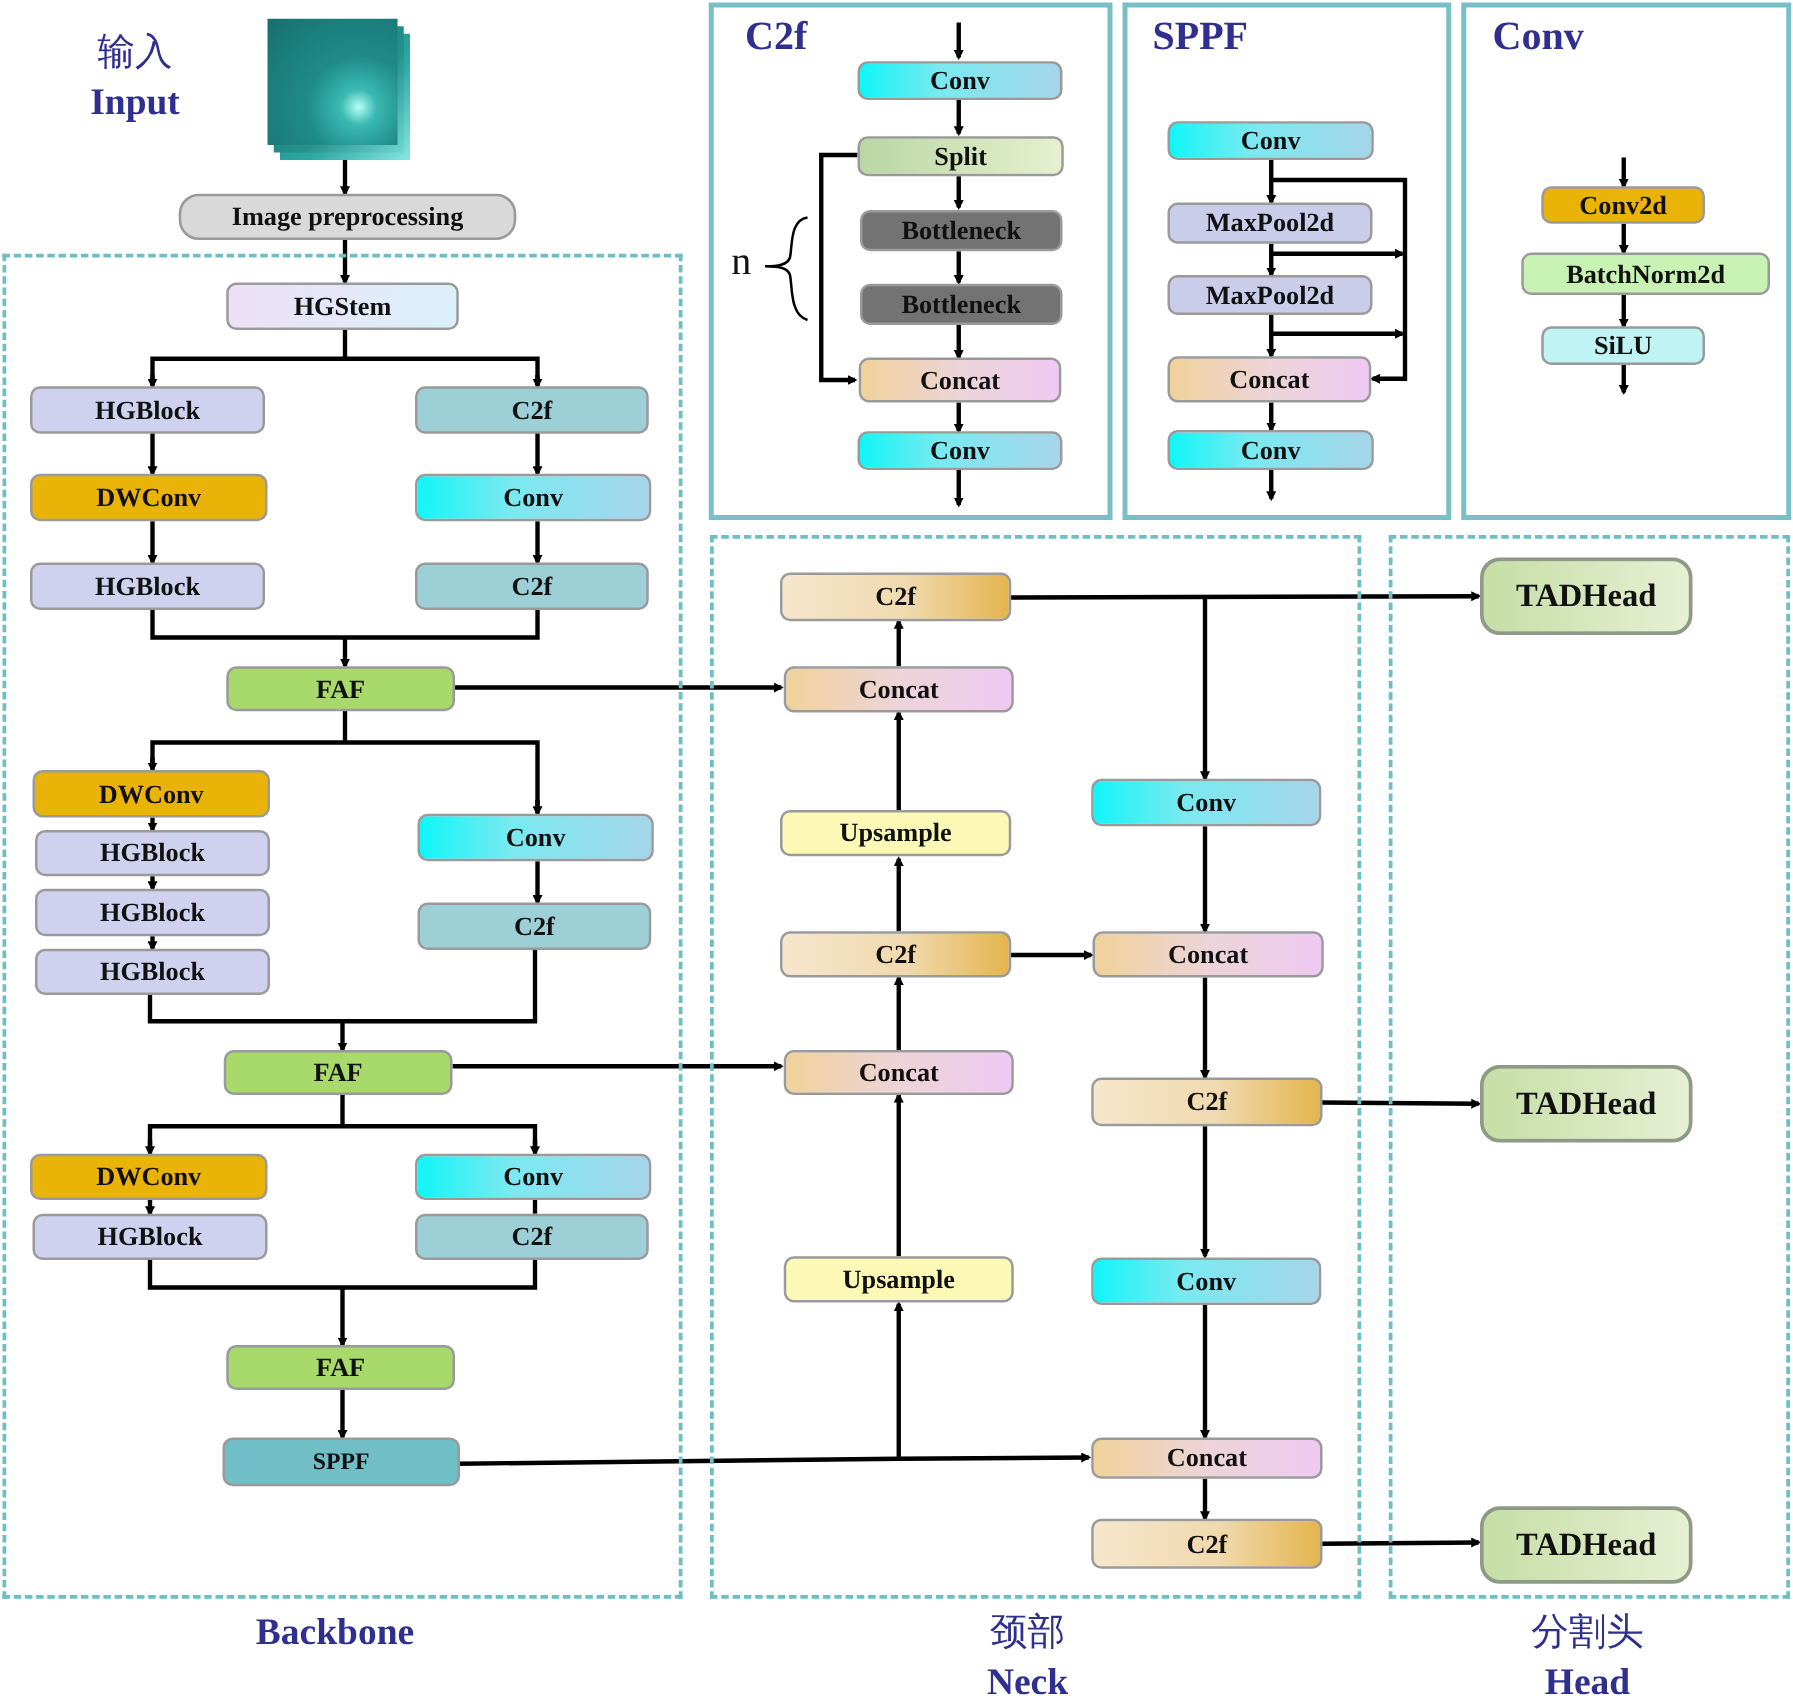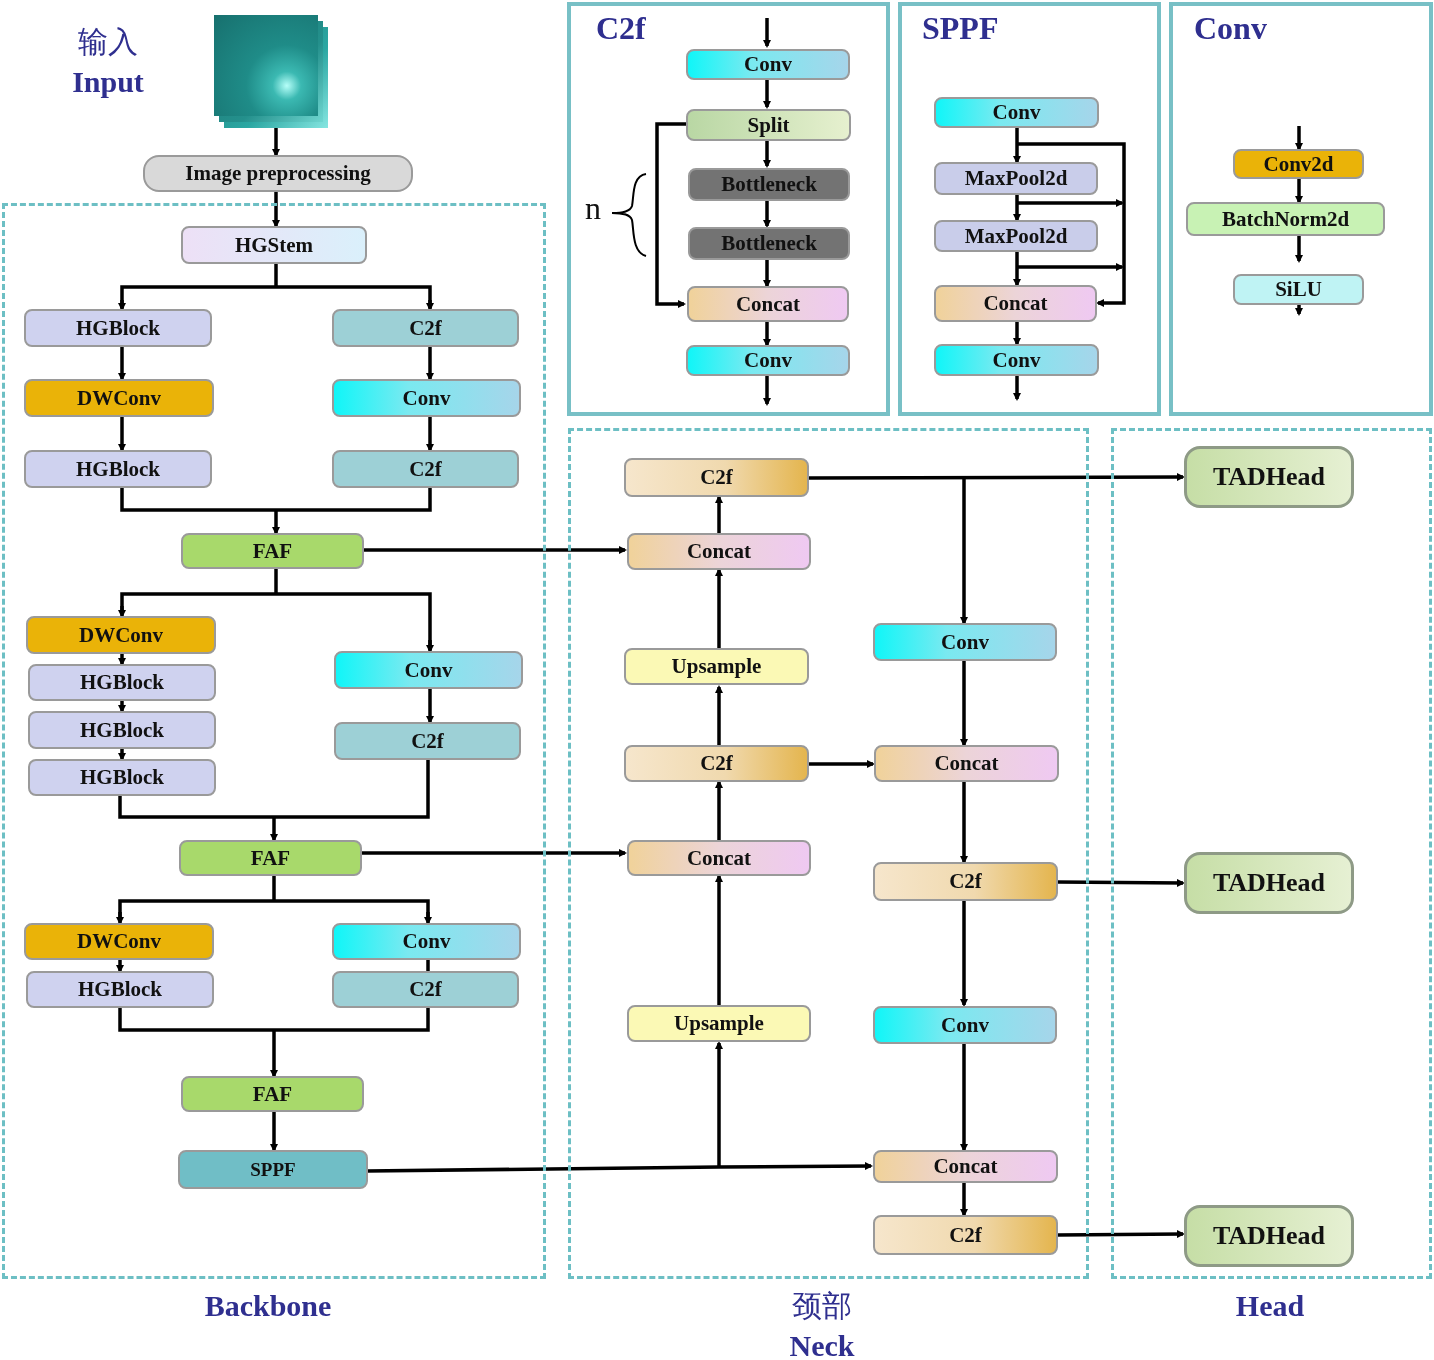--- a/index.html
+++ b/index.html
@@ -186,20 +186,21 @@
 <div class="box tad" style="left:1184px;top:1205px;width:170px;height:62px;">TADHead</div>
 
 <div class="label" style="left:168px;top:1286px;width:200px;">
   <span class="en">Backbone</span>
 </div>
 <div class="label" style="left:722px;top:1286px;width:200px;">
   <span class="zh">颈部</span>
   <span class="en">Neck</span>
 </div>
 <div class="label" style="left:1170px;top:1286px;width:200px;">
+  <span class="zh">分割头</span>
   <span class="en">Head</span>
 </div>
 
 <div class="panel" style="left:567px;top:2px;width:323px;height:414px;"></div>
 <div class="title" style="left:596px;top:10px;">C2f</div>
 <div class="ninput" style="left:585px;top:190px;">n</div>
 <div class="box conv" style="left:686px;top:49px;width:164px;height:31px;">Conv</div>
 <div class="box split" style="left:686px;top:109px;width:165px;height:32px;">Split</div>
 <div class="box bottleneck" style="left:688px;top:168px;width:162px;height:33px;">Bottleneck</div>
 <div class="box bottleneck" style="left:688px;top:227px;width:162px;height:33px;">Bottleneck</div>
@@ -210,14 +211,14 @@
 <div class="title" style="left:922px;top:10px;">SPPF</div>
 <div class="box conv" style="left:934px;top:97px;width:165px;height:31px;">Conv</div>
 <div class="box maxpool" style="left:934px;top:162px;width:164px;height:33px;">MaxPool2d</div>
 <div class="box maxpool" style="left:934px;top:220px;width:164px;height:32px;">MaxPool2d</div>
 <div class="box concat" style="left:934px;top:285px;width:163px;height:37px;">Concat</div>
 <div class="box conv" style="left:934px;top:344px;width:165px;height:32px;">Conv</div>
 
 <div class="panel" style="left:1169px;top:2px;width:264px;height:414px;"></div>
 <div class="title" style="left:1194px;top:10px;">Conv</div>
 <div class="box conv2d" style="left:1233px;top:149px;width:131px;height:30px;">Conv2d</div>
-<div class="box bn" style="left:1186px;top:202px;width:199px;height:34px;">BatchNorm2d</div>
-<div class="box silu" style="left:1233px;top:274px;width:131px;height:31px;">SiLU</div>
+<div class="box bn" style="left:1217px;top:202px;width:199px;height:34px;">BatchNorm2d</div>
+<div class="box silu" style="left:1233px;top:261px;width:131px;height:31px;">SiLU</div>
 
 </body></html>

